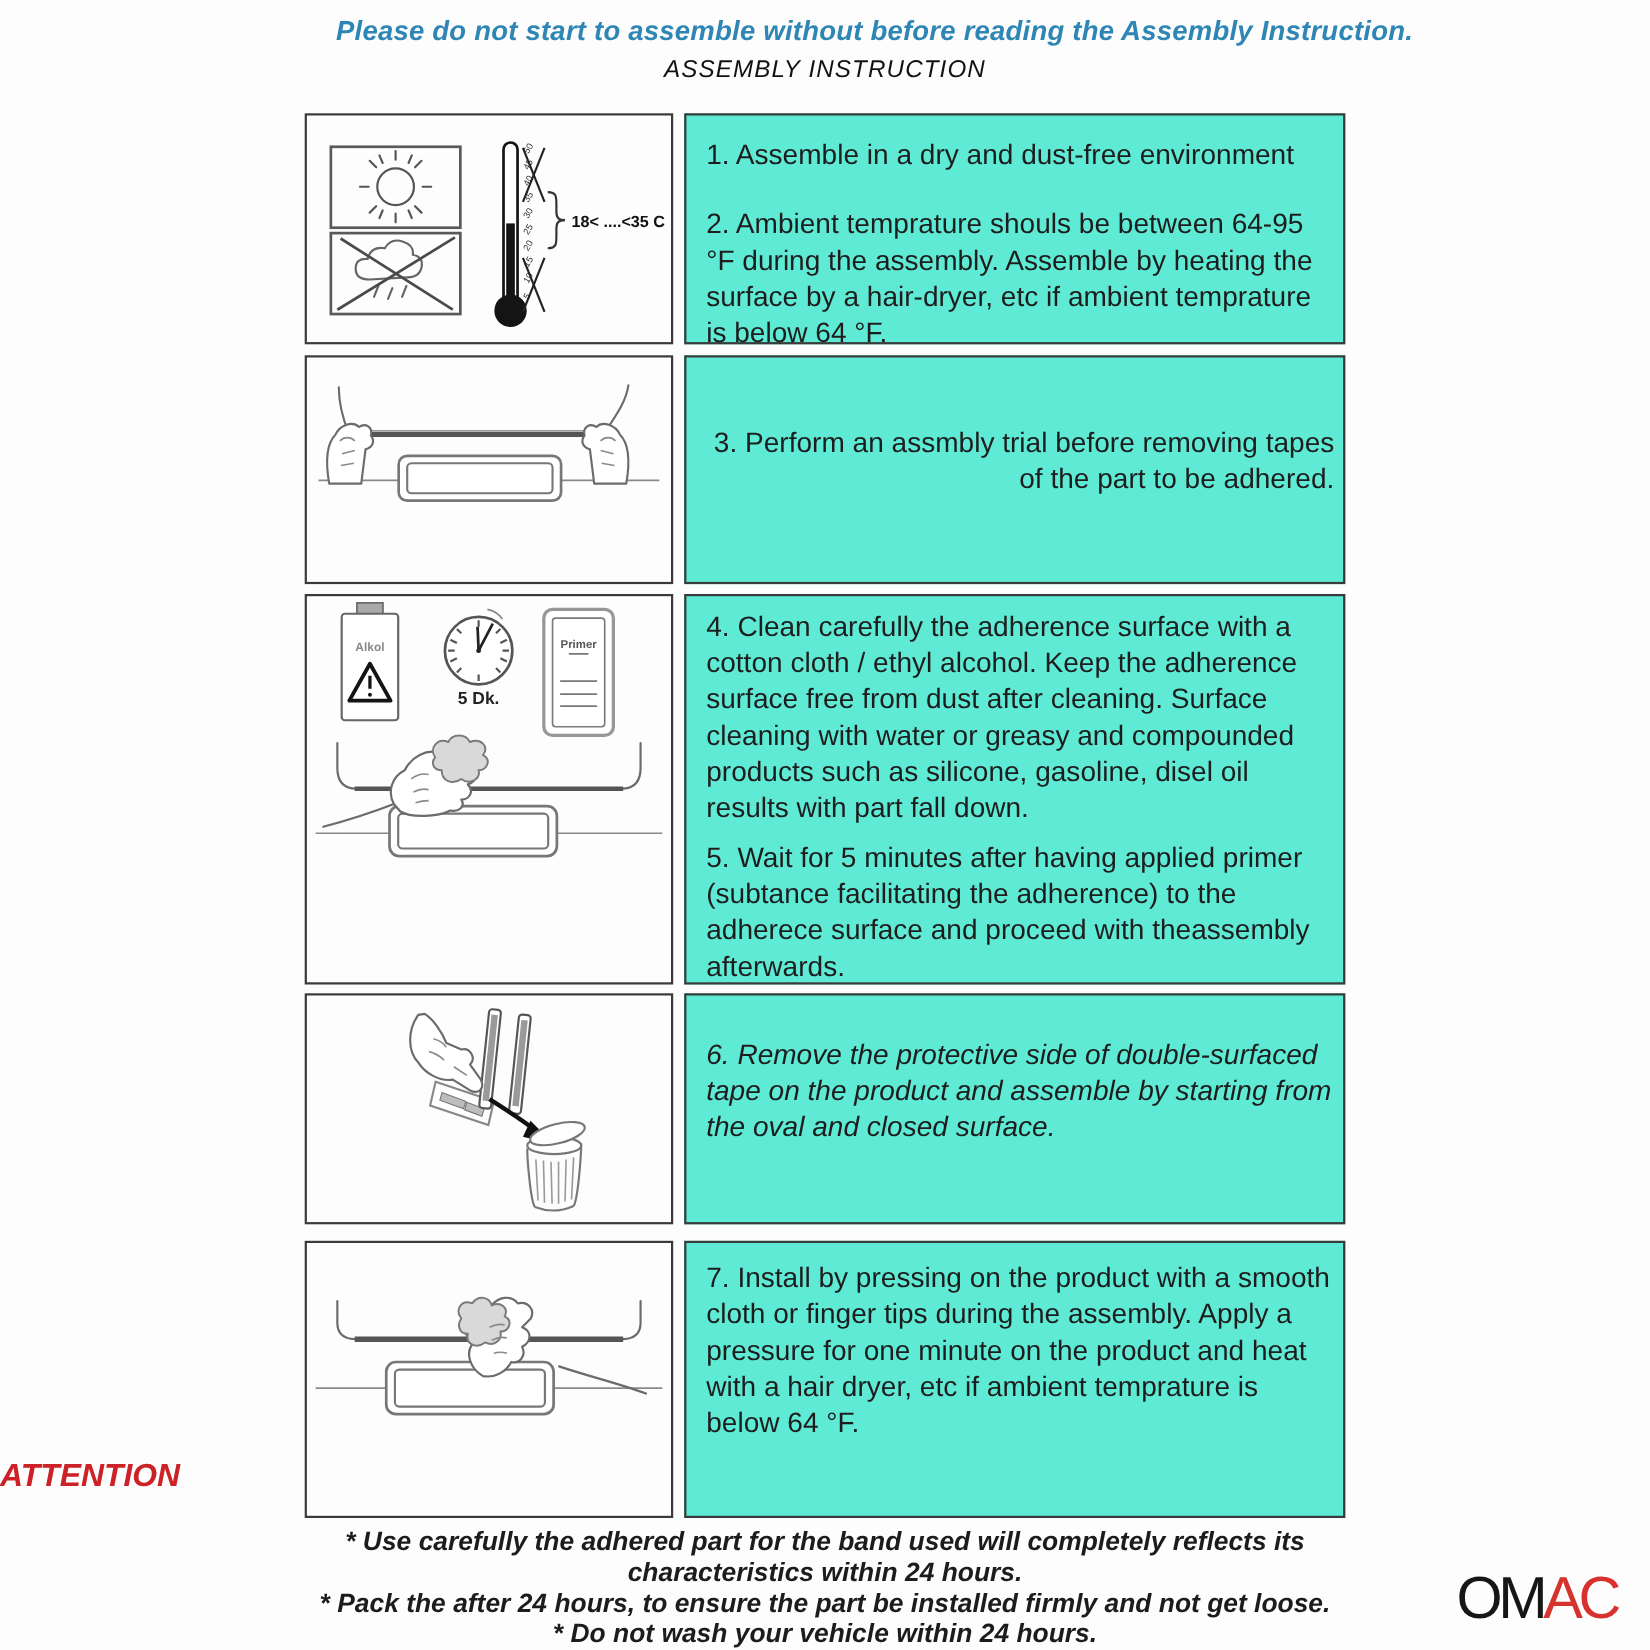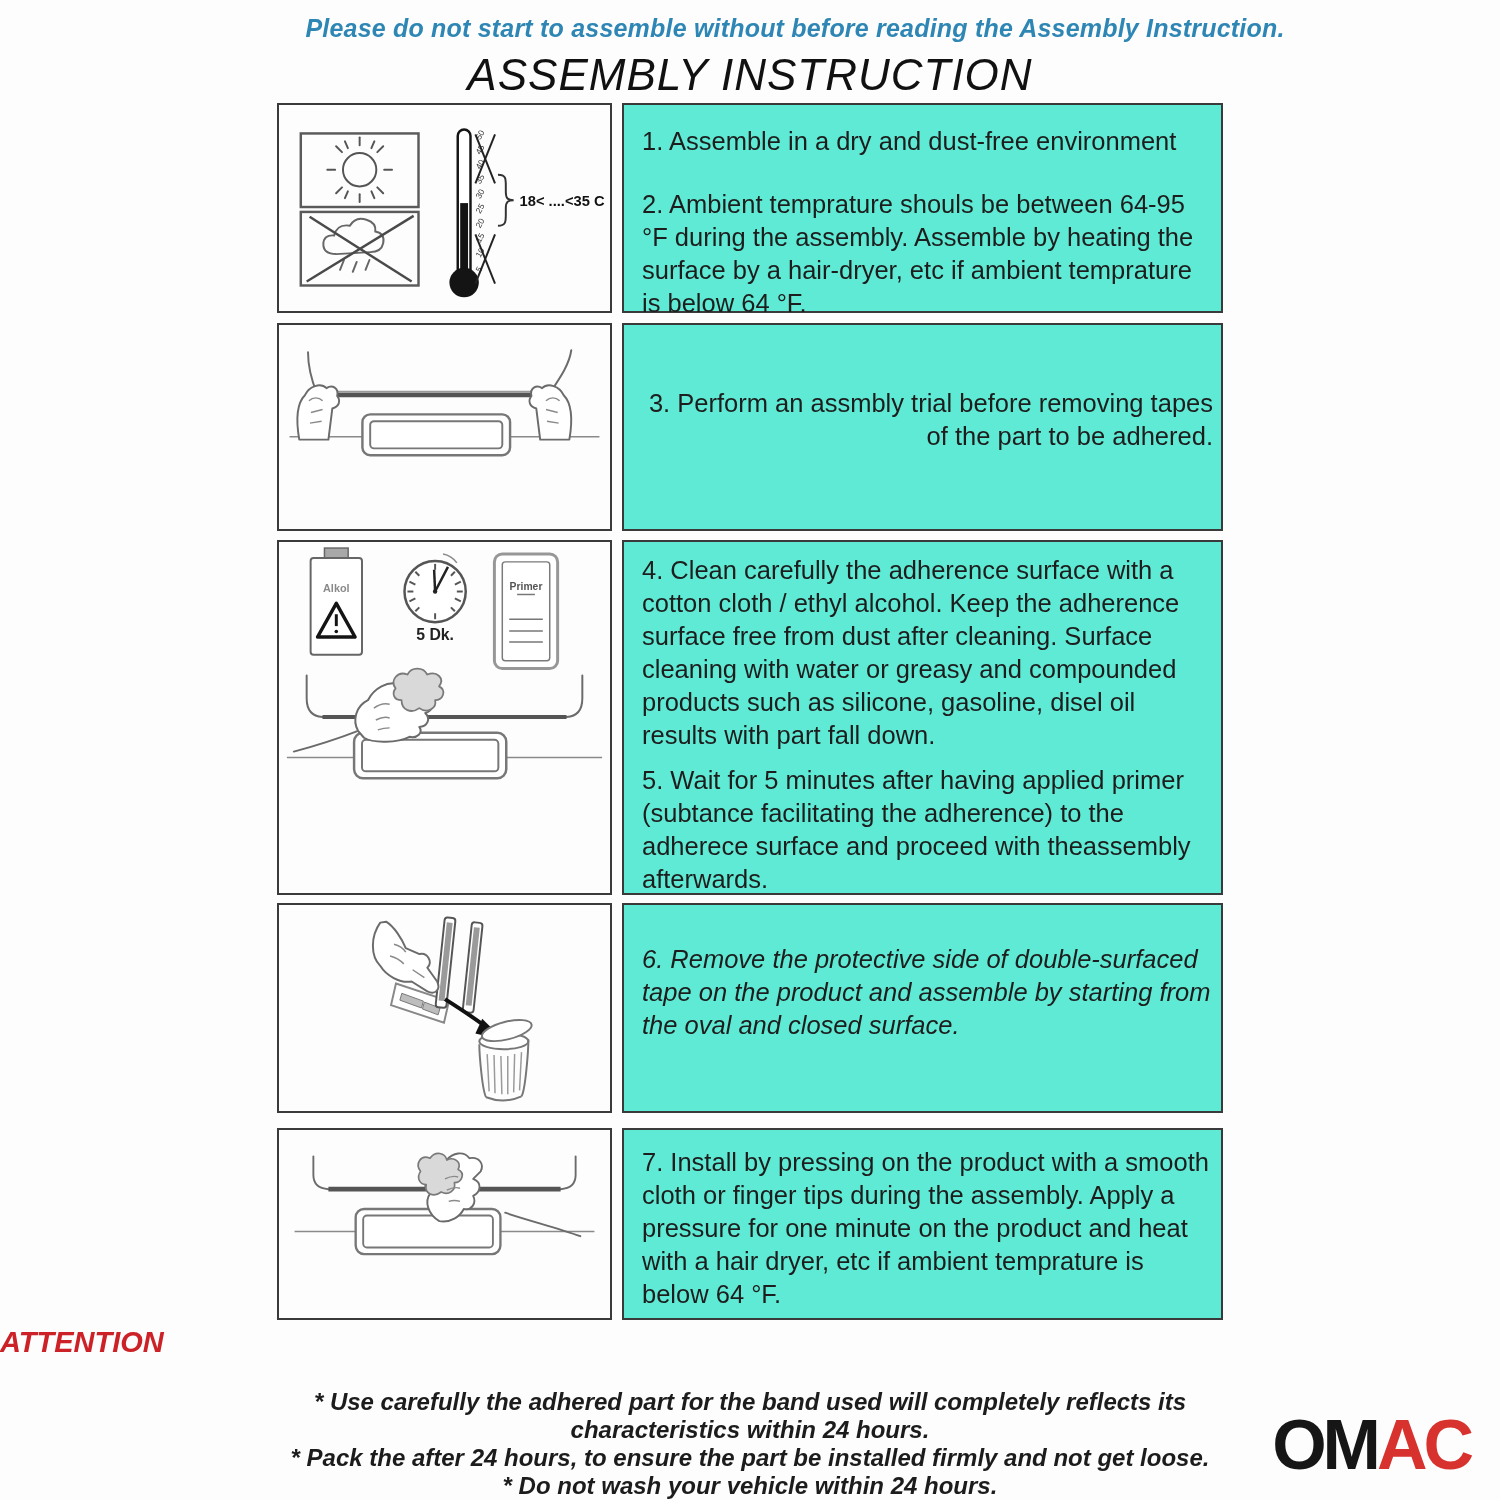--- a/index.html
+++ b/index.html
@@ -6,21 +6,21 @@
   .page{
     position:relative;width:1500px;height:1500px;background:#fdfdfd;
     font-family:"Liberation Sans", sans-serif;color:#1f1f1f;overflow:hidden;
   }
   .warning{
     position:absolute;top:14px;left:0;width:100%;text-align:center;
     font-size:25px;font-weight:bold;font-style:italic;color:#2e86b5;letter-spacing:.2px;padding-left:45px;
   }
   .title{
     position:absolute;top:50px;left:0;width:100%;text-align:center;
-    font-size:44px;font-style:italic;color:#111;letter-spacing:1px;
+    font-size:22px;font-style:italic;color:#111;letter-spacing:1px;
   }
   .row{position:absolute;left:277px;width:946px;display:flex;}
   .illus{
     width:335px;flex:0 0 335px;border:2px solid #3a3a3a;background:#fdfdfd;box-sizing:border-box;
   }
   .illus svg{display:block;width:100%;height:100%;}
   .stepbox{
     margin-left:10px;flex:1;border:2px solid #3a3a3a;background:#5eead4;box-sizing:border-box;
     padding:0 8px 0 18px;
   }
@@ -36,21 +36,21 @@
     position:absolute;top:1326px;left:0;width:100%;text-align:left;
     font-size:29px;font-weight:bold;font-style:italic;color:#cc2127;
   }
   .notes{
     position:absolute;top:1388px;left:250px;width:1000px;text-align:center;
     font-size:24px;font-style:italic;color:#1c1c1c;line-height:28px;font-weight:bold;
   }
   .notes p{margin:0;}
   .logo{
     position:absolute;right:30px;bottom:20px;
-    font-size:70px;font-weight:700;letter-spacing:-4px;line-height:1;
+    font-size:54px;font-weight:400;letter-spacing:-4px;line-height:1;
     font-family:"Liberation Sans", sans-serif;
   }
   .logo .om{color:#161616;}
   .logo .ac{color:#d8322f;}
   
   .ln{stroke:#6b6b6b;stroke-width:2;fill:none;stroke-linecap:round;}
   .thin{stroke:#8a8a8a;stroke-width:1.5;fill:none;}
   .hand{fill:#ffffff;stroke:#6b6b6b;stroke-width:2;stroke-linejoin:round;}
   .cloth{fill:#d9d9d9;stroke:#7a7a7a;stroke-width:1.8;stroke-linejoin:round;}
   .frame{fill:none;stroke:#5a5a5a;stroke-width:2.5;}
@@ -263,21 +263,21 @@
               <line x1="246" y1="150" x2="244" y2="189"></line>
           </g>
         </g>
       </svg>
     </div>
     <div class="stepbox">
       <p>6. Remove the protective side of double-surfaced tape on the product and assemble by starting from the oval and closed surface.</p>
     </div>
   </div>
 
-  <div class="row r5" style="top:1128px;height:192px;justify-content:flex-end;">
+  <div class="row r5" style="top:1128px;height:252px;justify-content:flex-end;">
     <div class="illus">
       <svg viewBox="0 0 335 200">
         <path d="M28,28 L28,48 Q28,62 44,63" class="ln"></path>
         <path d="M307,28 L307,48 Q307,62 291,63" class="ln"></path>
         <line x1="44" y1="63" x2="291" y2="63" stroke="#555" stroke-width="5"></line>
         <line x1="8" y1="108" x2="327" y2="108" class="thin"></line>
         <rect x="73" y="84" width="154" height="48" rx="9" fill="#fff" stroke="#777" stroke-width="2.5"></rect>
         <rect x="81" y="91" width="138" height="34" rx="4" fill="#fff" stroke="#777" stroke-width="2"></rect>
         <path d="M232,88 C262,98 288,104 312,113" class="ln"></path>
         <g>

